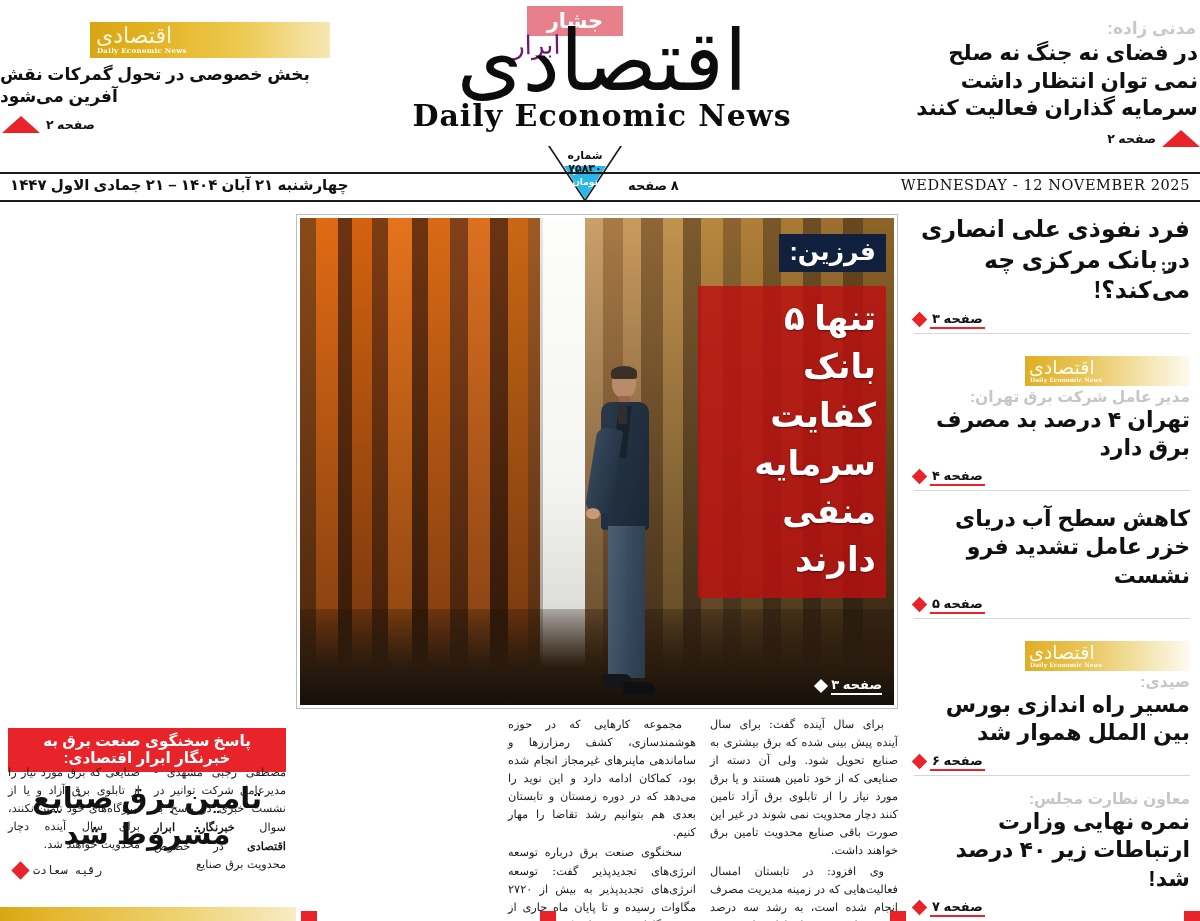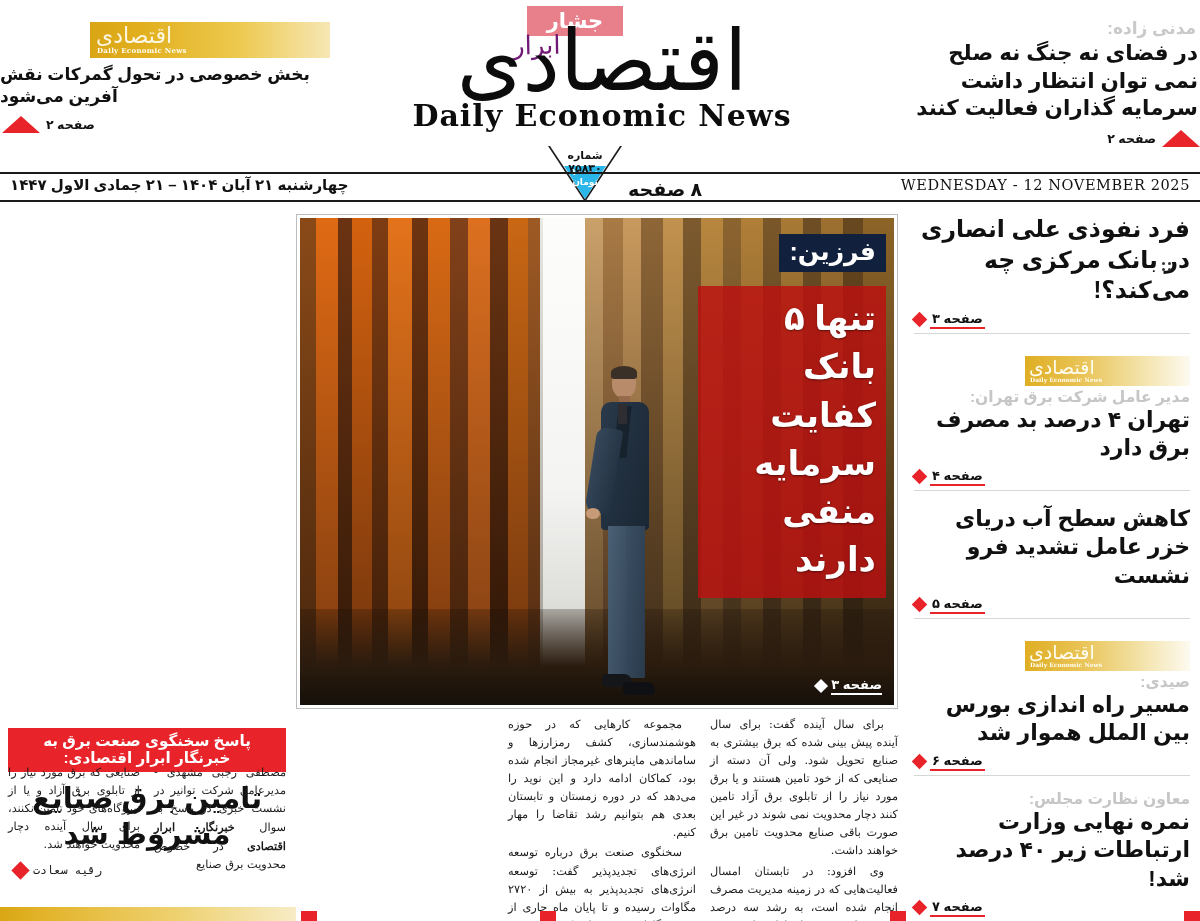--- a/index.html
+++ b/index.html
@@ -70,21 +70,21 @@
     border-top: 33px solid #29b6e8;
   }
   .tri-badge .issue {
     position: absolute; left: 4px; top: 3px; width: 66px; text-align: center;
     font-size: 11px; font-weight: bold; color: #111;
   }
   .tri-badge .price {
     position: absolute; left: 13px; top: 21px; width: 48px; text-align: center;
     font-size: 9px; font-weight: bold; color: #fff; line-height: 1.15;
   }
-  .pages-count { position: absolute; left: 628px; top: 178px; font-size: 19px; font-weight: bold; color: #111; }
+  .pages-count { position: absolute; left: 628px; top: 178px; font-size: 13px; font-weight: bold; color: #111; }
 
   
   .teaser-right { position: absolute; left: 0; top: 22px; width: 340px; padding-right: 10px; text-align: left; }
   .goldbar {
     position: relative; height: 36px; width: 240px; margin-left: 92px;
     background: linear-gradient(to left, #f6e7b4 0%, #edc94f 38%, #e2b01f 78%, #d9a514 100%);
     overflow: hidden;
   }
   .goldbar .g-logo {
     position: absolute; left: 6px; top: 1px; font-size: 22px; color: #fffdf4;

